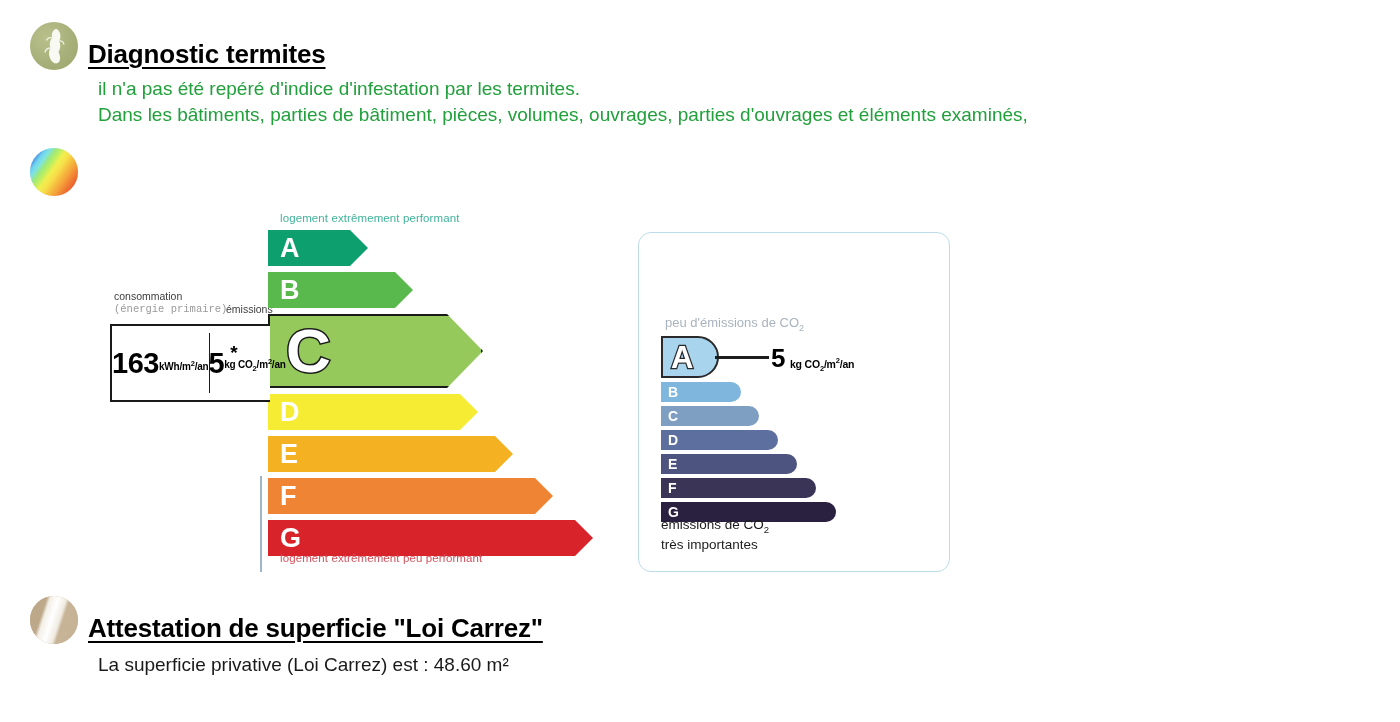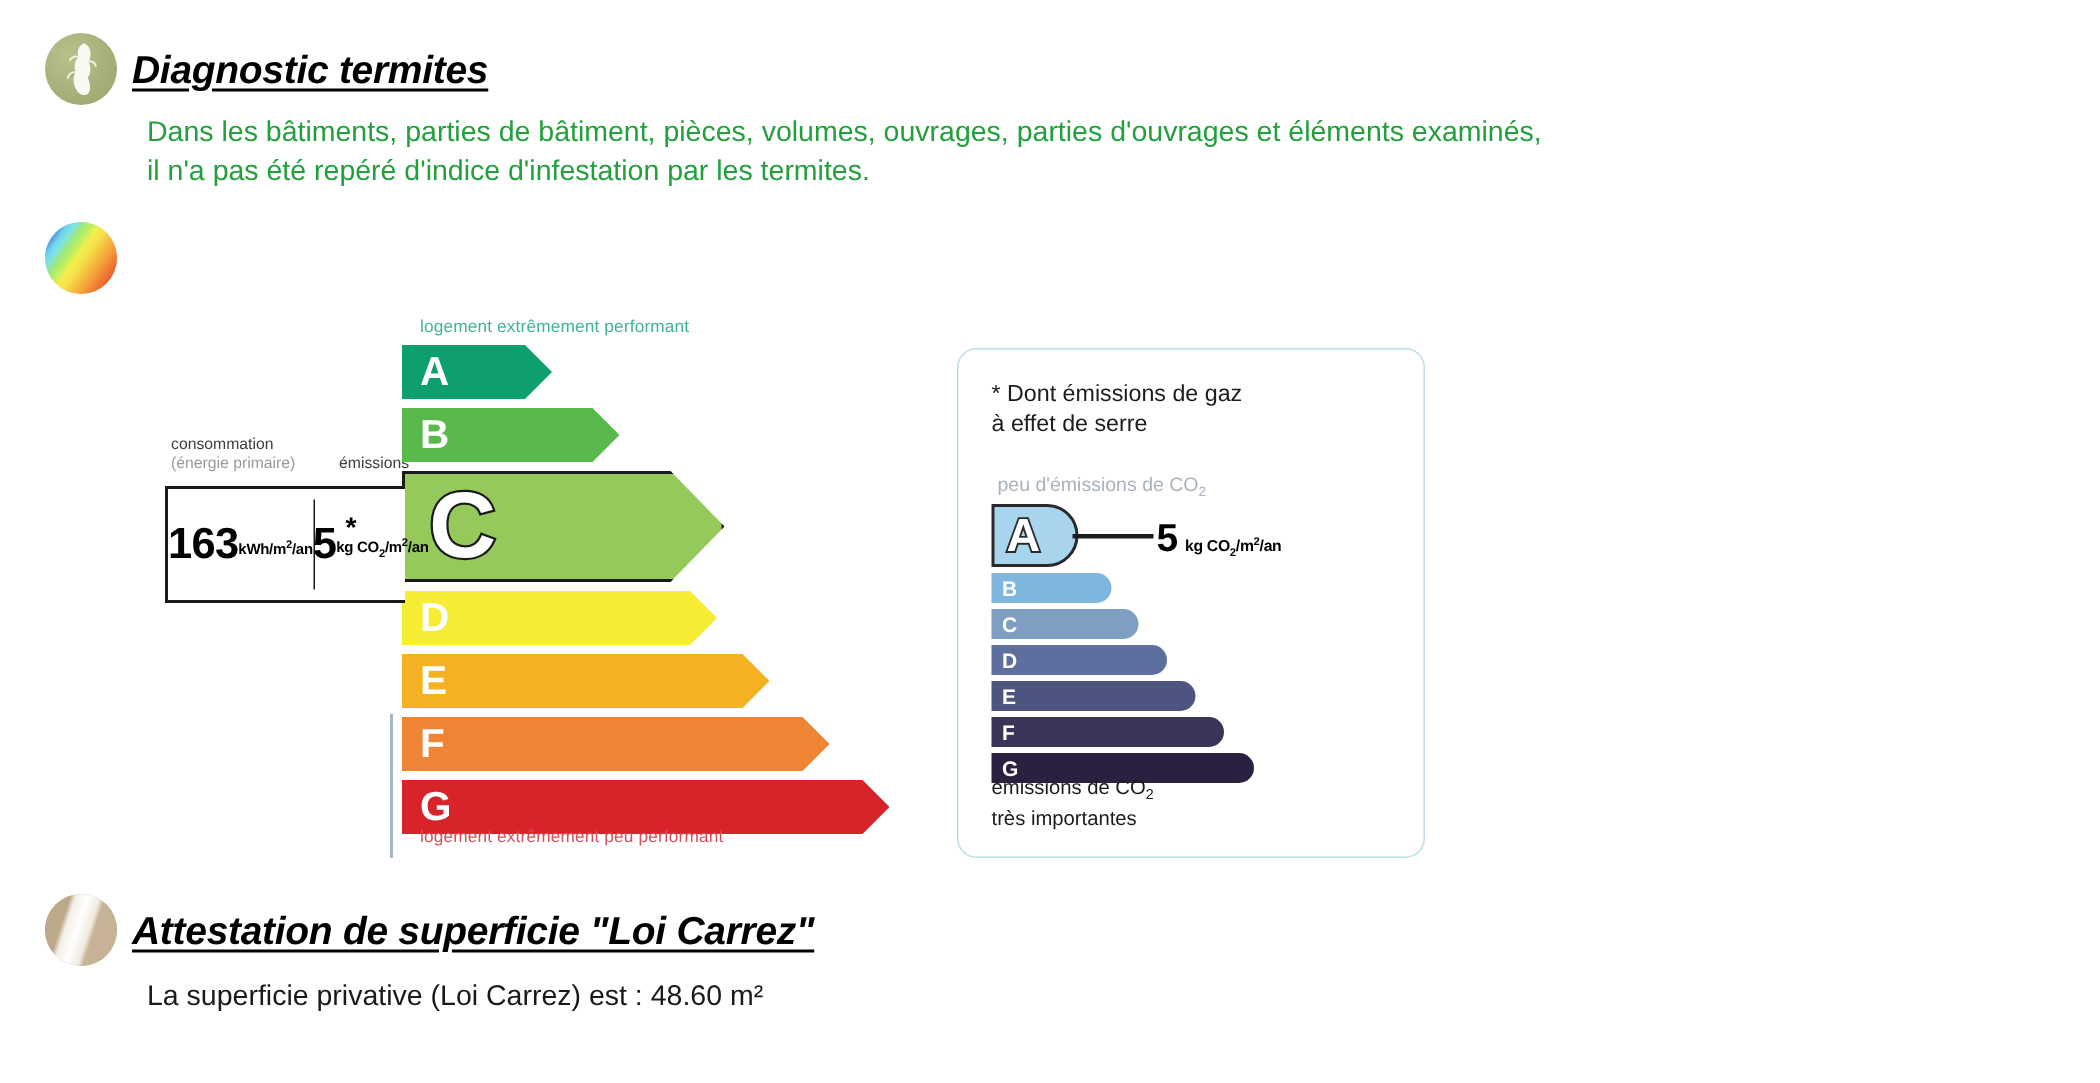--- a/index.html
+++ b/index.html
@@ -15,23 +15,22 @@
     color: #000000;
     overflow: hidden;
     position: relative;
   }
 
   
   .section { position: relative; }
 
   .head-row {
     display: flex;
-    align-items: center;
+    align-items: flex-end;
     gap: 10px;
-    font-style: italic;
   }
 
   .sec-icon {
     width: 48px;
     height: 48px;
     border-radius: 50%;
     flex: 0 0 48px;
     position: relative;
     overflow: hidden;
   }
@@ -215,21 +214,21 @@
 
   .hdr-labels {
     position: absolute;
     left: 14px;
     top: 78px;
     width: 260px;
     font-size: 10.5px;
     color: #58595b;
   }
   .hdr-labels .l1 { position: absolute; left: 0;   top: 0;  color: #3c3c3c; }
-  .hdr-labels .l2 { position: absolute; left: 0;   top: 13px; color: #9a9a9a; }
+  .hdr-labels .l2 { position: absolute; left: 0;   top: 13px; color: #9a9a9a; font-family: Liberation Mono, monospace; }
   .hdr-labels .l3 { position: absolute; left: 112px; top: 13px; color: #3c3c3c; }
 
   
   .rail {
     position: absolute;
     left: 160px;
     top: 264px;
     width: 2px;
     height: 96px;
     background: #9fb7c9;
@@ -349,22 +348,22 @@
       <svg viewBox="0 0 48 48" width="48" height="48" aria-hidden="true">
         <path d="M25.5 7 C22 9 21 13 22.5 16 C20 18 19 22 20.5 26 C18.5 29 18.5 34 21 38 C23 41.5 27 42.5 29 40 C31 37.5 30 33 28.5 30 C30.5 27 31 22.5 29 19 C31 16.5 31 11.5 28.5 8.5 C27.7 7.4 26.4 6.7 25.5 7 Z" fill="#fbfcf7" opacity="0.96"></path>
         <path d="M22.5 16 C19.5 15 17.5 16.5 16.5 18.5" stroke="#fbfcf7" stroke-width="1.4" fill="none" opacity="0.8"></path>
         <path d="M20.5 26 C17.5 26 15.5 28 15 30.5" stroke="#fbfcf7" stroke-width="1.4" fill="none" opacity="0.8"></path>
         <path d="M29 19 C32 18.5 33.5 20.5 34 22.5" stroke="#fbfcf7" stroke-width="1.4" fill="none" opacity="0.8"></path>
       </svg>
     </div>
     <div class="sec-title">Diagnostic termites</div>
   </div>
   <div class="sec-body" id="termites-text">
+    <div>il n'a pas été repéré d'indice d'infestation par les termites.</div>
     <div>Dans les bâtiments, parties de bâtiment, pièces, volumes, ouvrages, parties d'ouvrages et éléments examinés,</div>
-    <div>il n'a pas été repéré d'indice d'infestation par les termites.</div>
   </div>
 </div>
 
 <div class="section" id="sec-dpe">
   <div class="head-row">
     <div class="sec-icon icon-dpe">
       <div class="rb"></div>
     </div>
   </div>
 </div>
@@ -422,24 +421,20 @@
         <div class="bar" style="color: rgb(216, 35, 42); width: 325px;">
           <div class="shape" style="width: 100%;"></div>
           <div class="ltr">G</div>
         </div>
       </div>
 
     <div class="cap-bot">logement extrêmement peu performant</div>
   </div>
 
   <div class="co2-panel">
-    <div class="co2-note">
-      <div>* Dont émissions de gaz</div>
-      <div>à effet de serre</div>
-    </div>
 
     <div class="co2-sub">peu d'émissions de CO<sub>2</sub></div>
 
     <div class="co2-bars" id="co2-bars">
         <div class="cbar cfirst" style="color: rgb(168, 212, 238); width: 58px;">
           <div class="cshape" style="width: 100%;"></div>
           <div class="cltr">A</div>
         </div>
         <div class="cbar" style="color: rgb(127, 182, 221); width: 80px;">
           <div class="cshape" style="width: 100%;"></div>

